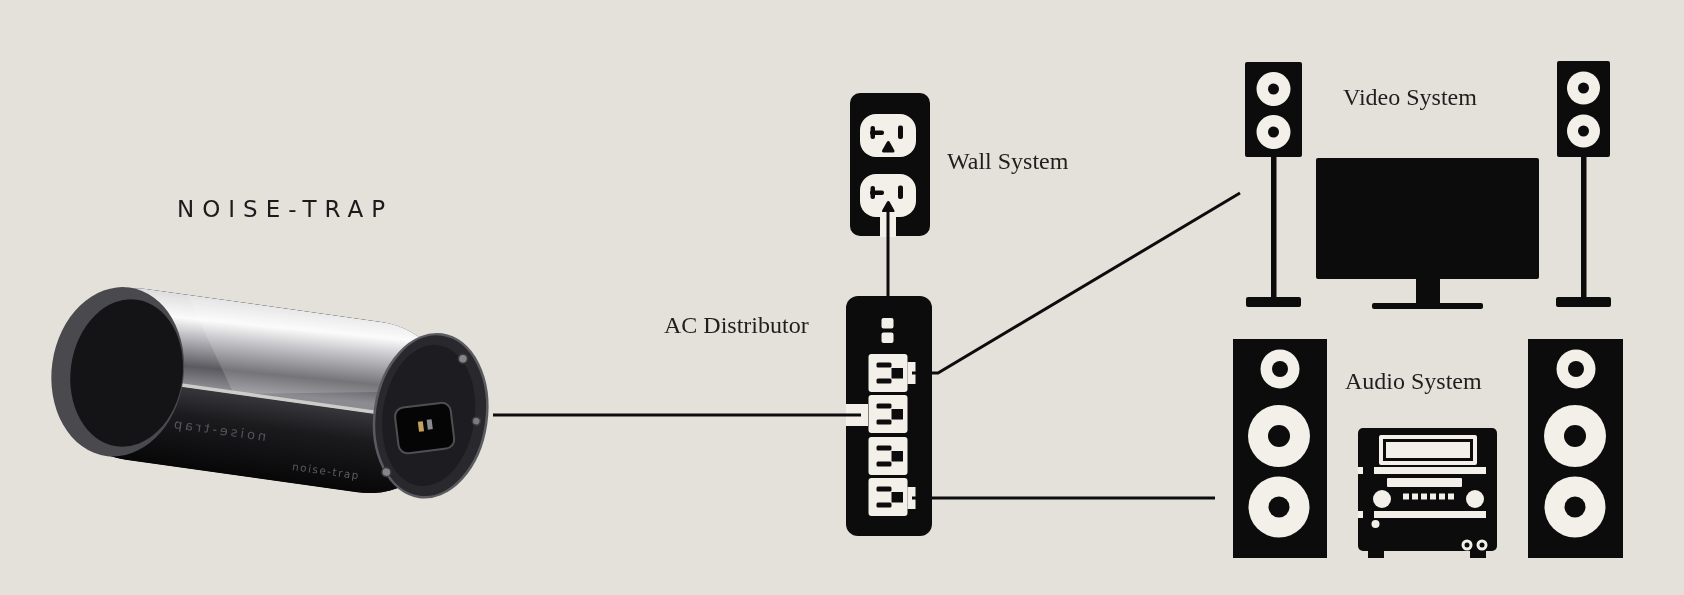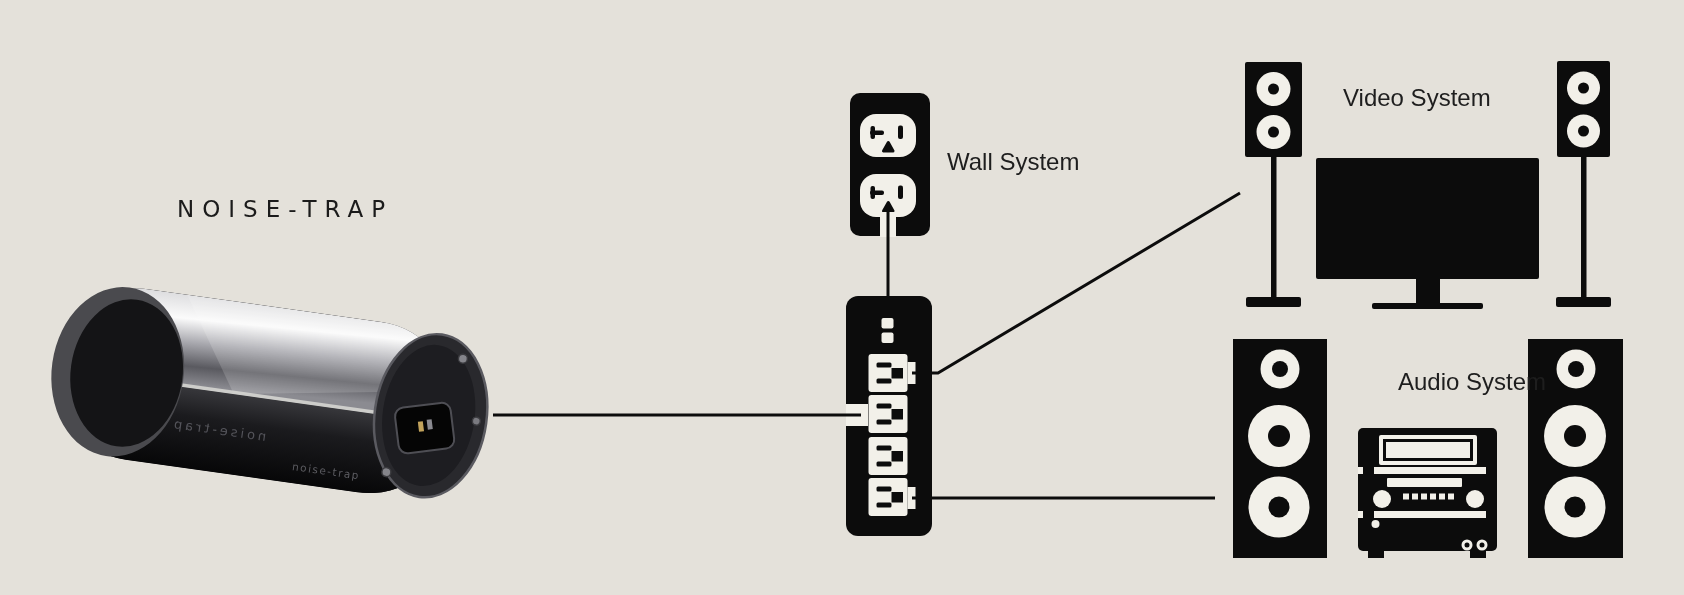--- a/index.html
+++ b/index.html
@@ -13,21 +13,21 @@
   .canvas{
     position:relative;width:1684px;height:595px;background:var(--background);
     overflow:hidden;
   }
   .diagram-svg{position:absolute;left:0;top:0;width:1684px;height:595px;}
   .fill-ink{fill:var(--ink);}
   .fill-cut{fill:var(--cutout);}
   .wire{stroke:var(--ink);stroke-width:3;fill:none;}
   .label{
     position:absolute;color:var(--label-text);font-size:24px;line-height:1.15;
-    font-family:Liberation Sans, sans-serif;white-space:nowrap;
+    font-family:Liberation Serif, serif;white-space:nowrap;
   }
   .logo{
     position:absolute;left:177px;top:196px;color:#1b1b1b;font-size:23px;
     font-weight:400;letter-spacing:8px;white-space:nowrap;
     font-family:"DejaVu Sans", sans-serif;
   }
   .device-front-text{font-family:"DejaVu Sans", sans-serif;}
 </style>
 </head>
 <body>
@@ -230,16 +230,17 @@
         <circle class="fill-cut" cx="1575" cy="436" r="31"></circle>
           <circle class="fill-ink" cx="1575" cy="436" r="11"></circle>
         <circle class="fill-cut" cx="1575" cy="507" r="30.5"></circle>
           <circle class="fill-ink" cx="1575" cy="507" r="10.5"></circle>
       </g>
     </g>
   </svg>
 
   <div class="logo">NOISE-TRAP</div>
   <div class="label" style="left:947px;top:148px;">Wall System</div>
+  <div class="label" style="left:664px;top:312px;">AC Distributor</div>
   <div class="label" style="left:1343px;top:84px;">Video System</div>
-  <div class="label" style="left:1398px;top:368px;">Audio System</div>
+  <div class="label" style="left:1345px;top:368px;">Audio System</div>
 
 </div>
 
 </body></html>

